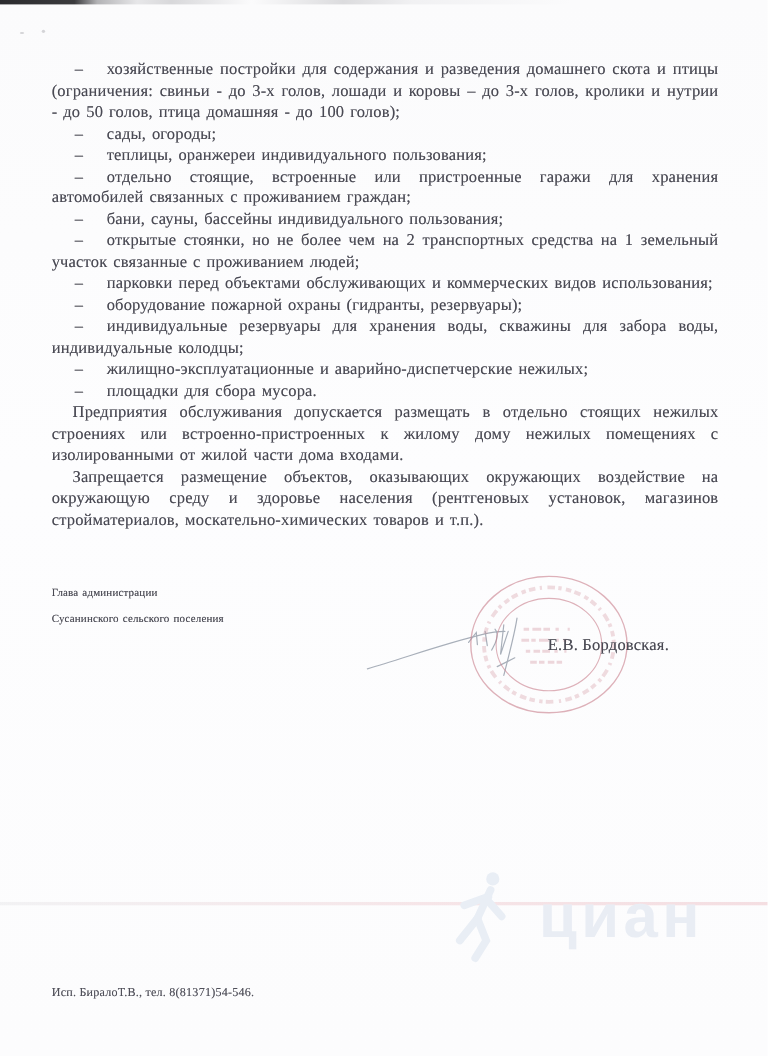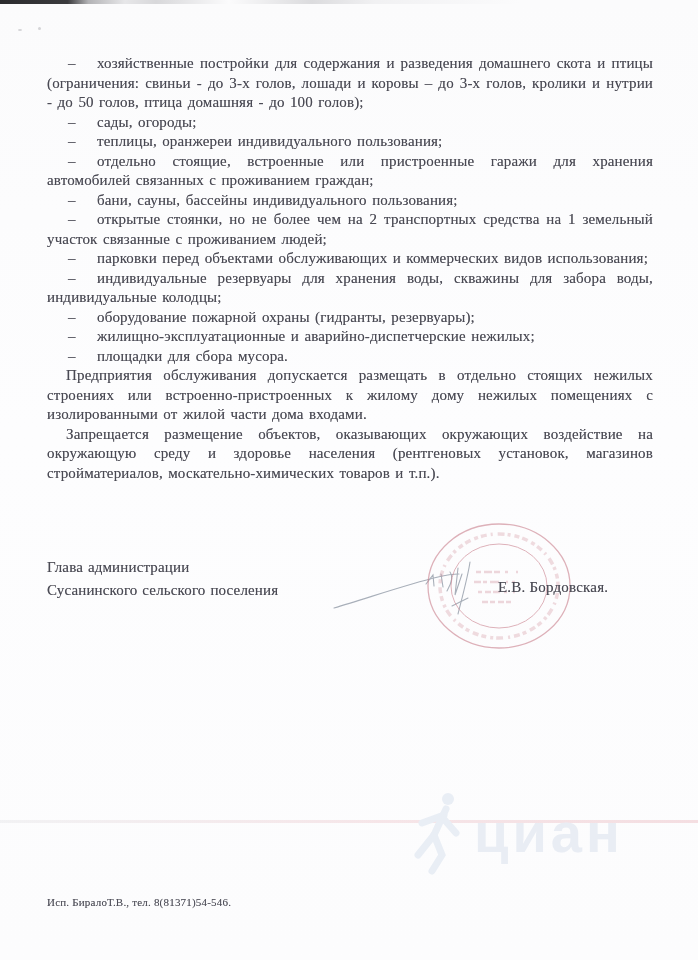--- a/index.html
+++ b/index.html
@@ -25,22 +25,22 @@
     position:absolute;left:47px;top:54px;width:606px;
     font-size:15px;line-height:19.5px;text-align:justify;
     color:#4a4a54;word-spacing:1.5px;letter-spacing:.15px;
     text-shadow:0 0 .35px rgba(74,74,84,.55);
   }
   .textblock p{margin:0;}
   p.li{text-indent:21px;}
   p.li .dash{display:inline-block;width:29px;text-indent:0;}
   p.para{text-indent:19px;}
   .sig-titles{
-    position:absolute;left:47px;top:556px;
-    font-size:15px;line-height:22.5px;color:#4a4a54;
+    position:absolute;left:47px;top:529px;
+    font-size:10px;line-height:22.5px;color:#4a4a54;
     word-spacing:1px;letter-spacing:.15px;
     text-shadow:0 0 .35px rgba(74,74,84,.55);
   }
   .signer-name{
     position:absolute;left:498px;top:579px;
     font-size:15px;color:#4a4a54;letter-spacing:.2px;
     text-shadow:0 0 .35px rgba(74,74,84,.55);
   }
   .signature-svg{position:absolute;left:330px;top:558px;}
   .stamp-svg{position:absolute;left:424px;top:520px;opacity:.6;}
@@ -57,21 +57,21 @@
       rgba(205,205,210,0.22), rgba(236,192,198,0.38) 55%, rgba(236,192,198,0.5) 100%);
   }
   .watermark{
     position:absolute;left:408px;top:788px;width:280px;height:90px;
     display:flex;align-items:center;
   }
   .wm-figure{flex:0 0 auto;}
   .wm-text{
     font-family:"Liberation Sans","DejaVu Sans",sans-serif;
     font-weight:bold;font-size:56px;line-height:56px;
-    color:#e9edf4;letter-spacing:4px;margin-left:4px;
+    color:#e9edf4;letter-spacing:4px;margin-left:20px;
     user-select:none;
   }
   
   .speck{position:absolute;background:rgba(140,140,145,0.35);border-radius:50%;}
   .speck.s1{left:18px;top:29px;width:4px;height:2px;}
   .speck.s2{left:38px;top:27px;width:3px;height:3px;}
 </style>
 </head>
 <body>
 
@@ -82,22 +82,22 @@
   <div class="speck s2"></div>
 
   <div class="textblock">
     <p class="li"><span class="dash">–</span><span>хозяйственные постройки для содержания и разведения домашнего скота и птицы (ограничения: свиньи - до 3-х голов, лошади и коровы – до 3-х голов, кролики и нутрии - до 50 голов, птица домашняя - до 100 голов);</span></p>
     <p class="li"><span class="dash">–</span><span>сады, огороды;</span></p>
     <p class="li"><span class="dash">–</span><span>теплицы, оранжереи индивидуального пользования;</span></p>
     <p class="li"><span class="dash">–</span><span>отдельно стоящие, встроенные или пристроенные гаражи для хранения автомобилей связанных с проживанием граждан;</span></p>
     <p class="li"><span class="dash">–</span><span>бани, сауны, бассейны индивидуального пользования;</span></p>
     <p class="li"><span class="dash">–</span><span>открытые стоянки, но не более чем на 2 транспортных средства на 1 земельный участок связанные с проживанием людей;</span></p>
     <p class="li"><span class="dash">–</span><span>парковки перед объектами обслуживающих и коммерческих видов использования;</span></p>
+    <p class="li"><span class="dash">–</span><span>оборудование пожарной охраны (гидранты, резервуары);</span></p>
     <p class="li"><span class="dash">–</span><span>индивидуальные резервуары для хранения воды, скважины для забора воды, индивидуальные колодцы;</span></p>
-    <p class="li"><span class="dash">–</span><span>оборудование пожарной охраны (гидранты, резервуары);</span></p>
     <p class="li"><span class="dash">–</span><span>жилищно-эксплуатационные и аварийно-диспетчерские нежилых;</span></p>
     <p class="li"><span class="dash">–</span><span>площадки для сбора мусора.</span></p>
     <p class="para">Предприятия обслуживания допускается размещать в отдельно стоящих нежилых строениях или встроенно-пристроенных к жилому дому нежилых помещениях с изолированными от жилой части дома входами.</p>
     <p class="para">Запрещается размещение объектов, оказывающих окружающих воздействие на окружающую среду и здоровье населения (рентгеновых установок, магазинов стройматериалов, москательно-химических товаров и т.п.).</p>
   </div>
 
   <div class="sig-titles">
     <div>Глава администрации</div>
     <div>Сусанинского сельского поселения</div>
   </div>

